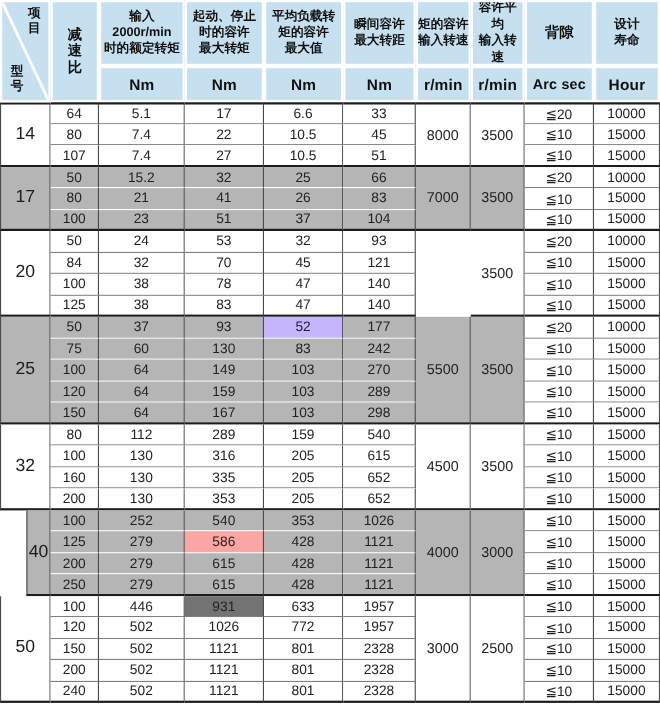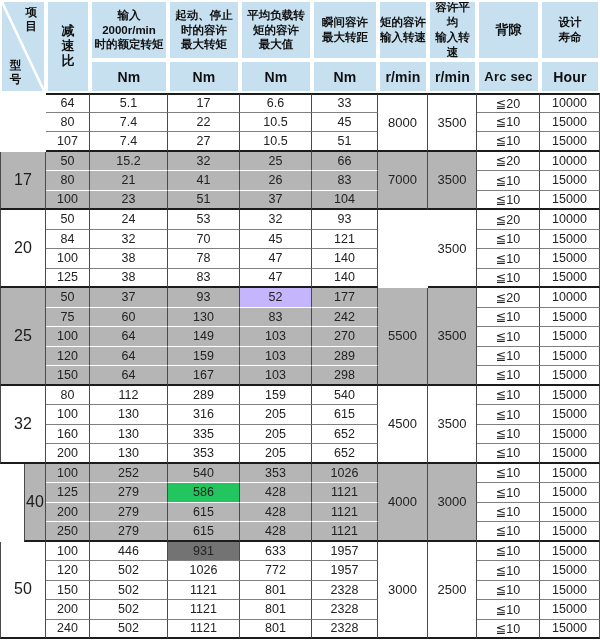--- a/index.html
+++ b/index.html
@@ -84,20 +84,21 @@
   </div>
 
   <div class="hc unit" style="grid-column:3;grid-row:2;">Nm</div>
   <div class="hc unit" style="grid-column:4;grid-row:2;">Nm</div>
   <div class="hc unit" style="grid-column:5;grid-row:2;">Nm</div>
   <div class="hc unit" style="grid-column:6;grid-row:2;">Nm</div>
   <div class="hc unit" style="grid-column:7;grid-row:2;">r/min</div>
   <div class="hc unit" style="grid-column:8;grid-row:2;">r/min</div>
   <div class="hc unit" style="grid-column:9;grid-row:2;font-size:13px;">Arc sec</div>
   <div class="hc unit" style="grid-column:10;grid-row:2;">Hour</div>
+<div class="dc model" style="grid-area: 3 / 1 / span 3; background: rgb(255, 255, 255); border-width: 2px 1px; border-style: solid; border-color: rgb(28, 28, 28) rgb(74, 74, 74);">14</div>
     <div class="dc speed" style="grid-area: 3 / 7 / span 3; background: rgb(255, 255, 255); border-right: 1px solid rgb(74, 74, 74); border-top: 2px solid rgb(28, 28, 28); border-bottom: 2px solid rgb(28, 28, 28);">8000</div>
     <div class="dc speed" style="grid-area: 3 / 8 / span 3; background: rgb(255, 255, 255); border-right: 1px solid rgb(74, 74, 74); border-top: 2px solid rgb(28, 28, 28); border-bottom: 2px solid rgb(28, 28, 28);">3500</div>
     <div class="dc" style="grid-area: 3 / 2; background: rgb(255, 255, 255); border-right: 1px solid rgb(74, 74, 74); border-top: 2px solid rgb(28, 28, 28); border-bottom: 1px solid rgb(127, 127, 127);">64</div>
     <div class="dc" style="grid-area: 3 / 3; background: rgb(255, 255, 255); border-right: 1px solid rgb(74, 74, 74); border-top: 2px solid rgb(28, 28, 28); border-bottom: 1px solid rgb(127, 127, 127);">5.1</div>
     <div class="dc" style="grid-area: 3 / 4; background: rgb(255, 255, 255); border-right: 1px solid rgb(74, 74, 74); border-top: 2px solid rgb(28, 28, 28); border-bottom: 1px solid rgb(127, 127, 127);">17</div>
     <div class="dc" style="grid-area: 3 / 5; background: rgb(255, 255, 255); border-right: 1px solid rgb(74, 74, 74); border-top: 2px solid rgb(28, 28, 28); border-bottom: 1px solid rgb(127, 127, 127);">6.6</div>
     <div class="dc" style="grid-area: 3 / 6; background: rgb(255, 255, 255); border-right: 1px solid rgb(74, 74, 74); border-top: 2px solid rgb(28, 28, 28); border-bottom: 1px solid rgb(127, 127, 127);">33</div>
     <div class="dc" style="grid-area: 3 / 9; background: rgb(255, 255, 255); border-right: 1px solid rgb(74, 74, 74); border-top: 2px solid rgb(28, 28, 28); border-bottom: 1px solid rgb(127, 127, 127);">≦20</div>
     <div class="dc" style="grid-area: 3 / 10; background: rgb(255, 255, 255); border-right: 1px solid rgb(74, 74, 74); border-top: 2px solid rgb(28, 28, 28); border-bottom: 1px solid rgb(127, 127, 127);">10000</div>
     <div class="dc" style="grid-area: 4 / 2; background: rgb(255, 255, 255); border-right: 1px solid rgb(74, 74, 74); border-bottom: 1px solid rgb(127, 127, 127);">80</div>
@@ -242,21 +243,21 @@
     <div class="dc speed" style="grid-area: 22 / 8 / span 4; background: rgb(181, 181, 181); border-right: 1px solid rgb(74, 74, 74); border-bottom: 2px solid rgb(28, 28, 28);">3000</div>
     <div class="dc" style="grid-area: 22 / 2; background: rgb(181, 181, 181); border-right: 1px solid rgb(74, 74, 74); border-bottom: 1px solid rgb(255, 255, 255);">100</div>
     <div class="dc" style="grid-area: 22 / 3; background: rgb(181, 181, 181); border-right: 1px solid rgb(74, 74, 74); border-bottom: 1px solid rgb(255, 255, 255);">252</div>
     <div class="dc" style="grid-area: 22 / 4; background: rgb(181, 181, 181); border-right: 1px solid rgb(74, 74, 74); border-bottom: 1px solid rgb(255, 255, 255);">540</div>
     <div class="dc" style="grid-area: 22 / 5; background: rgb(181, 181, 181); border-right: 1px solid rgb(74, 74, 74); border-bottom: 1px solid rgb(255, 255, 255);">353</div>
     <div class="dc" style="grid-area: 22 / 6; background: rgb(181, 181, 181); border-right: 1px solid rgb(74, 74, 74); border-bottom: 1px solid rgb(255, 255, 255);">1026</div>
     <div class="dc" style="grid-area: 22 / 9; background: rgb(255, 255, 255); border-right: 1px solid rgb(74, 74, 74); border-bottom: 1px solid rgb(127, 127, 127);">≦10</div>
     <div class="dc" style="grid-area: 22 / 10; background: rgb(255, 255, 255); border-right: 1px solid rgb(74, 74, 74); border-bottom: 1px solid rgb(127, 127, 127);">15000</div>
     <div class="dc" style="grid-area: 23 / 2; background: rgb(181, 181, 181); border-right: 1px solid rgb(74, 74, 74); border-bottom: 1px solid rgb(255, 255, 255);">125</div>
     <div class="dc" style="grid-area: 23 / 3; background: rgb(181, 181, 181); border-right: 1px solid rgb(74, 74, 74); border-bottom: 1px solid rgb(255, 255, 255);">279</div>
-    <div class="dc" style="grid-area: 23 / 4; background: #22c55e; border-right: 1px solid rgb(74, 74, 74); border-bottom: 1px solid rgb(255, 255, 255);">586</div>
+    <div class="dc" style="grid-area: 23 / 4; background: #fca5a5; border-right: 1px solid rgb(74, 74, 74); border-bottom: 1px solid rgb(255, 255, 255);">586</div>
     <div class="dc" style="grid-area: 23 / 5; background: rgb(181, 181, 181); border-right: 1px solid rgb(74, 74, 74); border-bottom: 1px solid rgb(255, 255, 255);">428</div>
     <div class="dc" style="grid-area: 23 / 6; background: rgb(181, 181, 181); border-right: 1px solid rgb(74, 74, 74); border-bottom: 1px solid rgb(255, 255, 255);">1121</div>
     <div class="dc" style="grid-area: 23 / 9; background: rgb(255, 255, 255); border-right: 1px solid rgb(74, 74, 74); border-bottom: 1px solid rgb(127, 127, 127);">≦10</div>
     <div class="dc" style="grid-area: 23 / 10; background: rgb(255, 255, 255); border-right: 1px solid rgb(74, 74, 74); border-bottom: 1px solid rgb(127, 127, 127);">15000</div>
     <div class="dc" style="grid-area: 24 / 2; background: rgb(181, 181, 181); border-right: 1px solid rgb(74, 74, 74); border-bottom: 1px solid rgb(255, 255, 255);">200</div>
     <div class="dc" style="grid-area: 24 / 3; background: rgb(181, 181, 181); border-right: 1px solid rgb(74, 74, 74); border-bottom: 1px solid rgb(255, 255, 255);">279</div>
     <div class="dc" style="grid-area: 24 / 4; background: rgb(181, 181, 181); border-right: 1px solid rgb(74, 74, 74); border-bottom: 1px solid rgb(255, 255, 255);">615</div>
     <div class="dc" style="grid-area: 24 / 5; background: rgb(181, 181, 181); border-right: 1px solid rgb(74, 74, 74); border-bottom: 1px solid rgb(255, 255, 255);">428</div>
     <div class="dc" style="grid-area: 24 / 6; background: rgb(181, 181, 181); border-right: 1px solid rgb(74, 74, 74); border-bottom: 1px solid rgb(255, 255, 255);">1121</div>
     <div class="dc" style="grid-area: 24 / 9; background: rgb(255, 255, 255); border-right: 1px solid rgb(74, 74, 74); border-bottom: 1px solid rgb(127, 127, 127);">≦10</div>

